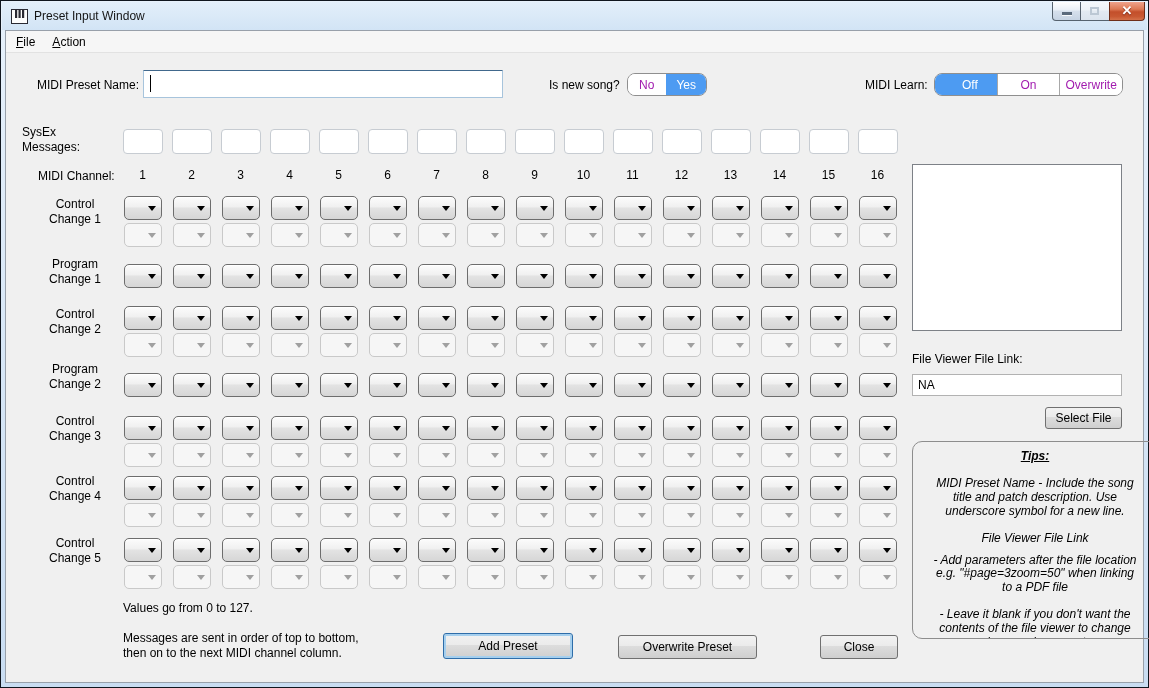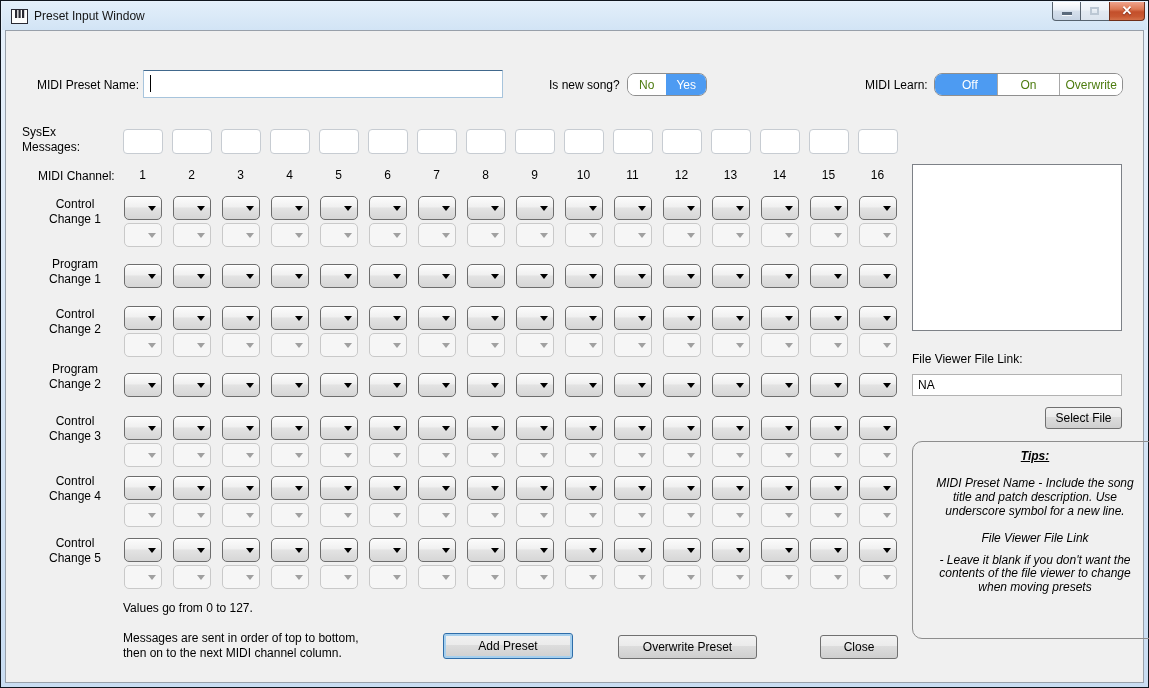--- a/index.html
+++ b/index.html
@@ -41,21 +41,21 @@
 
   
   .preset-name-input { position:absolute; left:137px; top:39px; width:360px; height:28px;
     background:#fff; border:1px solid #a7c4dc; border-top-color:#41688c;
     border-radius:1px; font:12px "Liberation Sans",sans-serif; padding:0 6px; outline:none; }
   .caret { position:absolute; left:144px; top:44px; width:1px; height:17px; background:#000; }
 
   .seg { position:absolute; display:flex; height:23px; border:1px solid #8f8f8f;
     border-radius:8px; overflow:hidden; background:#fff; }
   .seg-btn { display:flex; align-items:center; justify-content:center;
-    background:#fff; color:#4d7c0f; border-left:1px solid #a8a8a8; cursor:default; }
+    background:#fff; color:#a21caf; border-left:1px solid #a8a8a8; cursor:default; }
   .seg-btn:first-child { border-left:none; }
   .seg-btn.selected { background:#4d9bf2; color:#fff; border-left-color:#4d9bf2; }
   .seg-newsong { left:621px; top:42px; width:80px; }
   .seg-newsong .seg-btn:nth-child(1){ width:38px; }
   .seg-newsong .seg-btn:nth-child(2){ width:41px; }
   .seg-learn { left:928px; top:42px; width:189px; }
   .seg-learn .seg-btn:nth-child(1){ width:62px;padding-left:8px; }
   .seg-learn .seg-btn:nth-child(2){ width:63px; }
   .seg-learn .seg-btn:nth-child(3){ width:63px; }
 
@@ -127,20 +127,24 @@
     <div class="winbtn winbtn-max">
         <div class="glyph-max"></div>
       </div>
     <div class="winbtn winbtn-close">
         <div class="glyph-close">✕</div>
       </div>
   </div>
 
   <div class="client">
 
+    <div class="menubar">
+      <div class="menu-item">File</div>
+      <div class="menu-item">Action</div>
+    </div>
 
     <span class="lbl" style="left:31px; top:47px;">MIDI Preset Name:</span>
     <input class="preset-name-input" type="text" value="" style="">
     <div class="caret"></div>
 
     <span class="lbl" style="left:543px; top:47px;">Is new song?</span>
     <div class="seg seg-newsong">
       <div class="seg-btn">No</div>
       <div class="seg-btn selected">Yes</div>
     </div>
@@ -827,20 +831,21 @@
     <textarea class="lyrics-box" style=""></textarea>
 
     <span class="lbl" style="left:906px; top:321px;">File Viewer File Link:</span>
     <input class="filelink-input" type="text" value="NA" style="">
     <div class="btn select-file-btn">Select File</div>
 
     <div class="tips-box">
       <div class="tips-title">Tips:</div>
       <p class="tips-p tips-gap">MIDI Preset Name - Include the song title and patch description. Use underscore symbol for a new line.</p>
       <p class="tips-p">File Viewer File Link</p>
+      <p class="tips-p tips-gap">- Add parameters after the file location e.g. "#page=3zoom=50" when linking to a PDF file</p>
       <p class="tips-p">- Leave it blank if you don't want the contents of the file viewer to change when moving presets</p>
     </div>
 
     <span class="note" style="top:570px;text-align:right;">Values go from 0 to 127.</span>
     <span class="note" style="top:600px;"><span>Messages are sent in order of top to bottom,</span><br><span>then on to the next MIDI channel column.</span></span>
 
     <div class="btn add-btn">Add Preset</div>
     <div class="btn overwrite-btn">Overwrite Preset</div>
     <div class="btn close-btn">Close</div>
 

